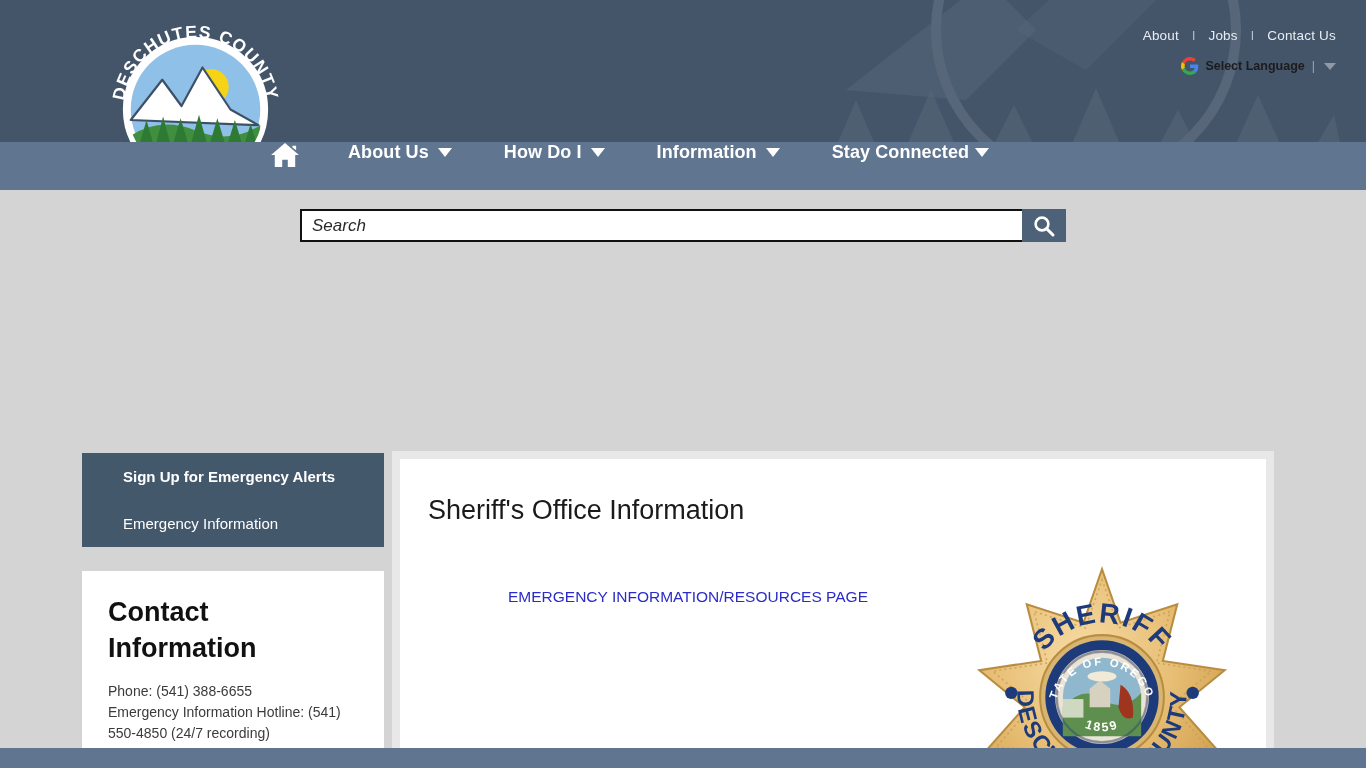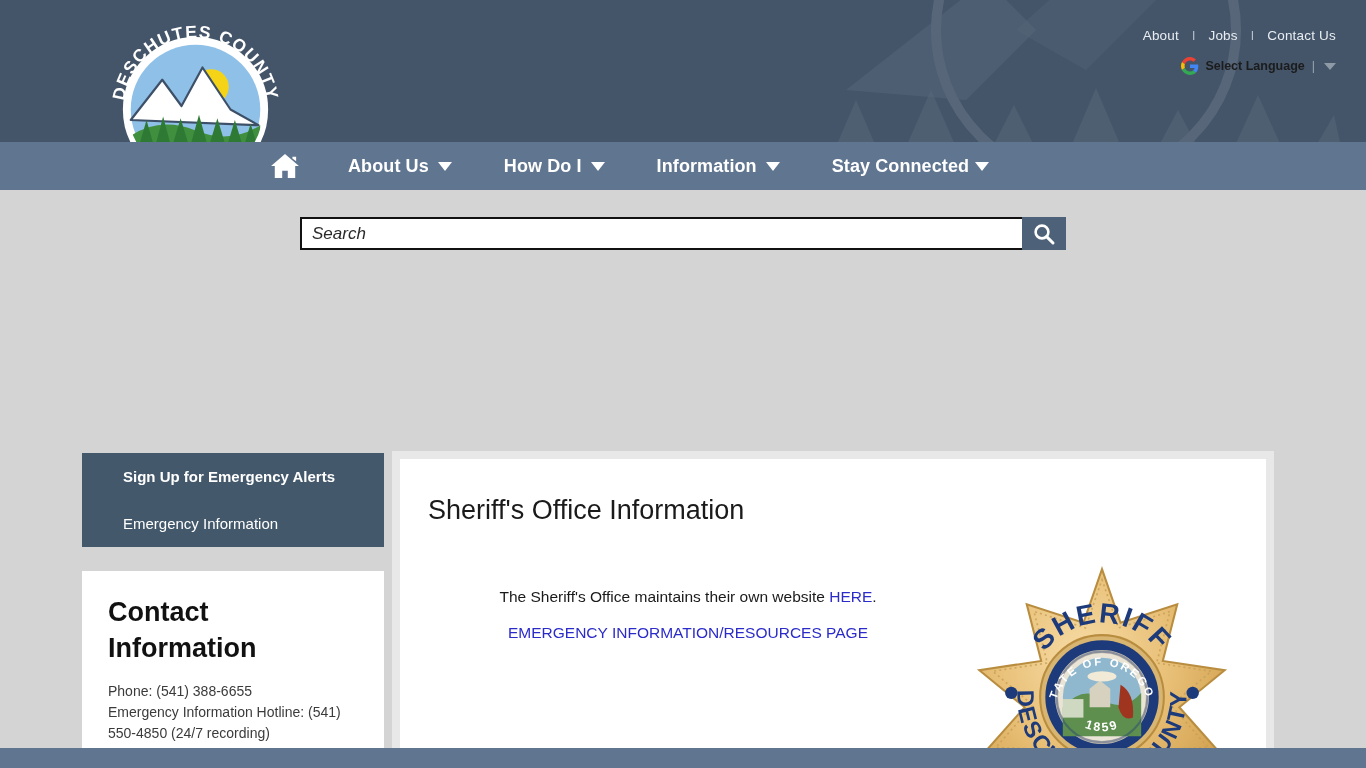--- a/index.html
+++ b/index.html
@@ -50,42 +50,42 @@
   .logo {
     position:absolute; left:108px; top:22px;
     width:175px; height:175px; z-index:30;
   }
 
   
   .nav {
     position:relative;
     height:48px;
     background:#607590;
-    display:flex; align-items:center;
+    display:flex; align-items:flex-start;
     padding-left:270px;
     z-index:5;
   }
   .nav-item {
     display:flex; align-items:center; gap:9px;
     color:#ffffff; font-size:18px; font-weight:bold;
     text-decoration:none; white-space:nowrap;
     margin-right:52px;
     letter-spacing:.1px;
   }
   .nav-home { margin-right:48px; }
   .caret {
     width:0;height:0;border-left:7px solid transparent;
     border-right:7px solid transparent;border-top:9px solid #ffffff;
     display:inline-block;
   }
   .caret-tight { margin-left:-3px; }
 
   
   .searchwrap {
-    position:absolute; left:300px; top:217px;
+    position:absolute; left:300px; top:209px;
     width:766px; height:33px;
     display:flex; z-index:4;
   }
   .searchinput {
     flex:1; height:33px;
     border:2px solid #111; border-right:none;
     background:#fff;
     font-family:"Liberation Sans", sans-serif;
     font-size:17px; font-style:italic; color:#222;
     padding:0 10px; outline:none;
@@ -290,23 +290,20 @@
     </div>
   </div>
 
   <div class="main-outer">
     <div class="main-card">
 
       <h1 class="main-h1">Sheriff's Office Information</h1>
 
       <div class="main-body">
         <div>
-          <span>The Sheriff's Office maintains their own website </span><a href="#">HERE</a><span>.</span>
-        </div>
-        <div>
           <a href="#">EMERGENCY INFORMATION/RESOURCES PAGE</a>
         </div>
       </div>
 
       <svg class="badge" viewBox="0 0 260 260">
         <defs>
           <radialGradient id="gold" cx="42%" cy="34%" r="70%">
             <stop offset="0%" stop-color="#f7dca6"></stop>
             <stop offset="52%" stop-color="#e8bf76"></stop>
             <stop offset="100%" stop-color="#cf9e4b"></stop>

